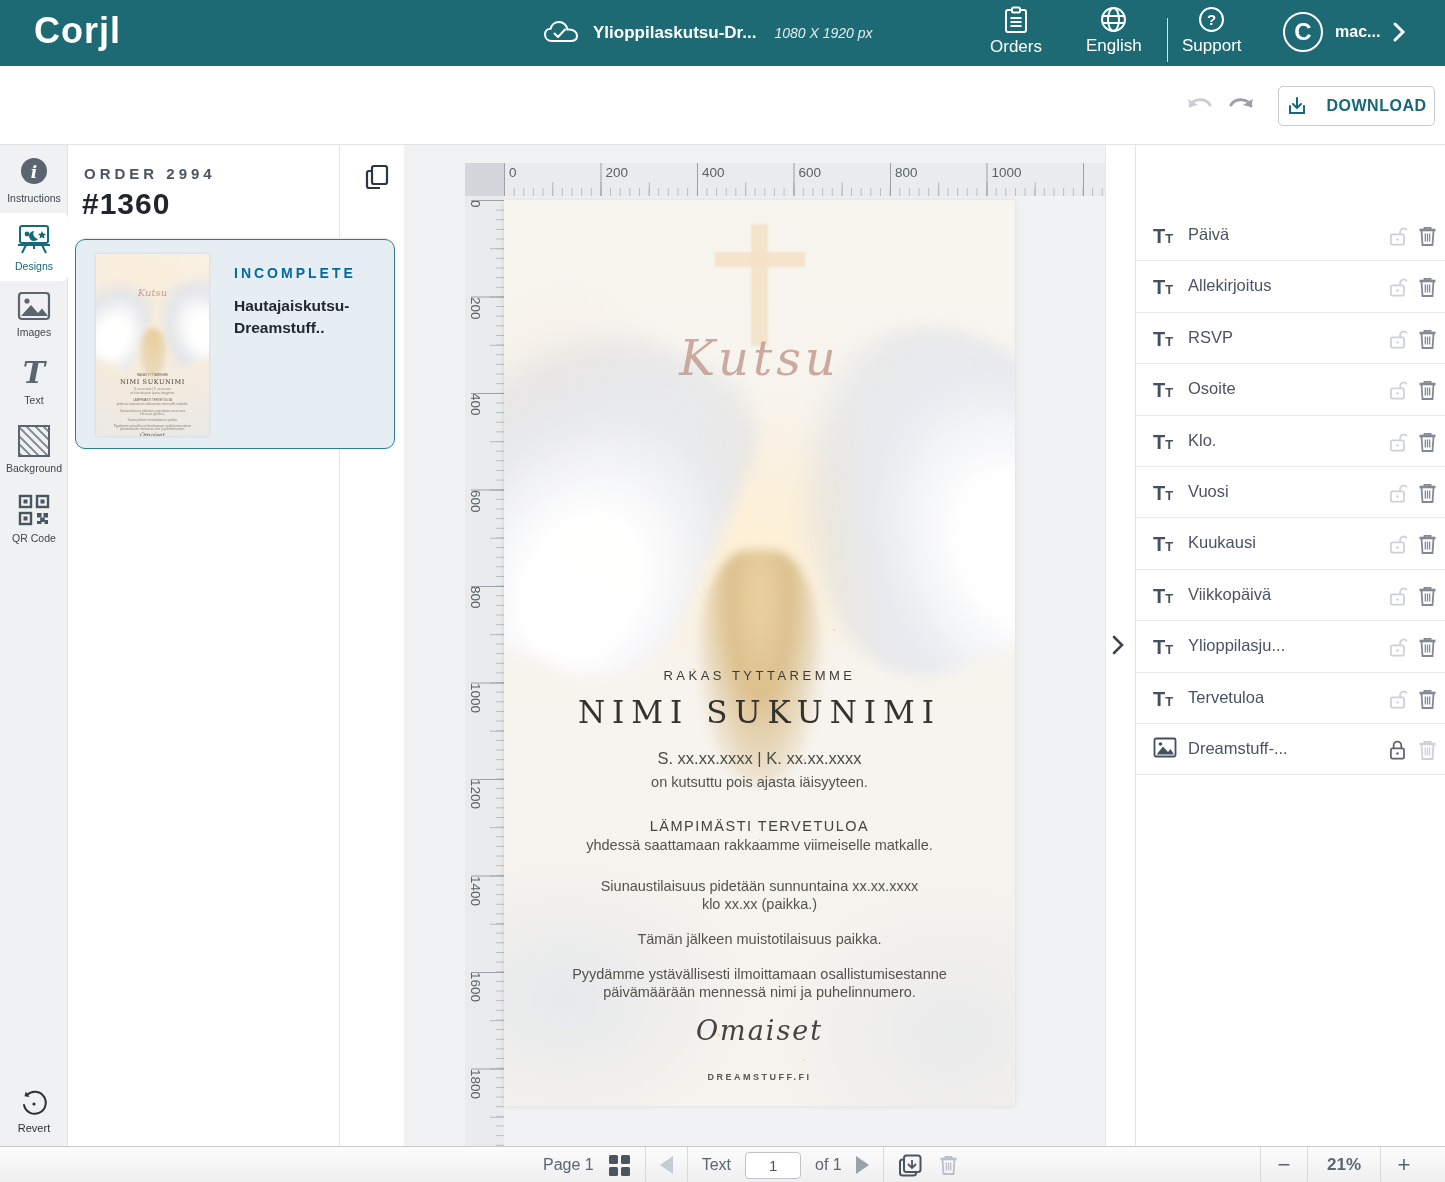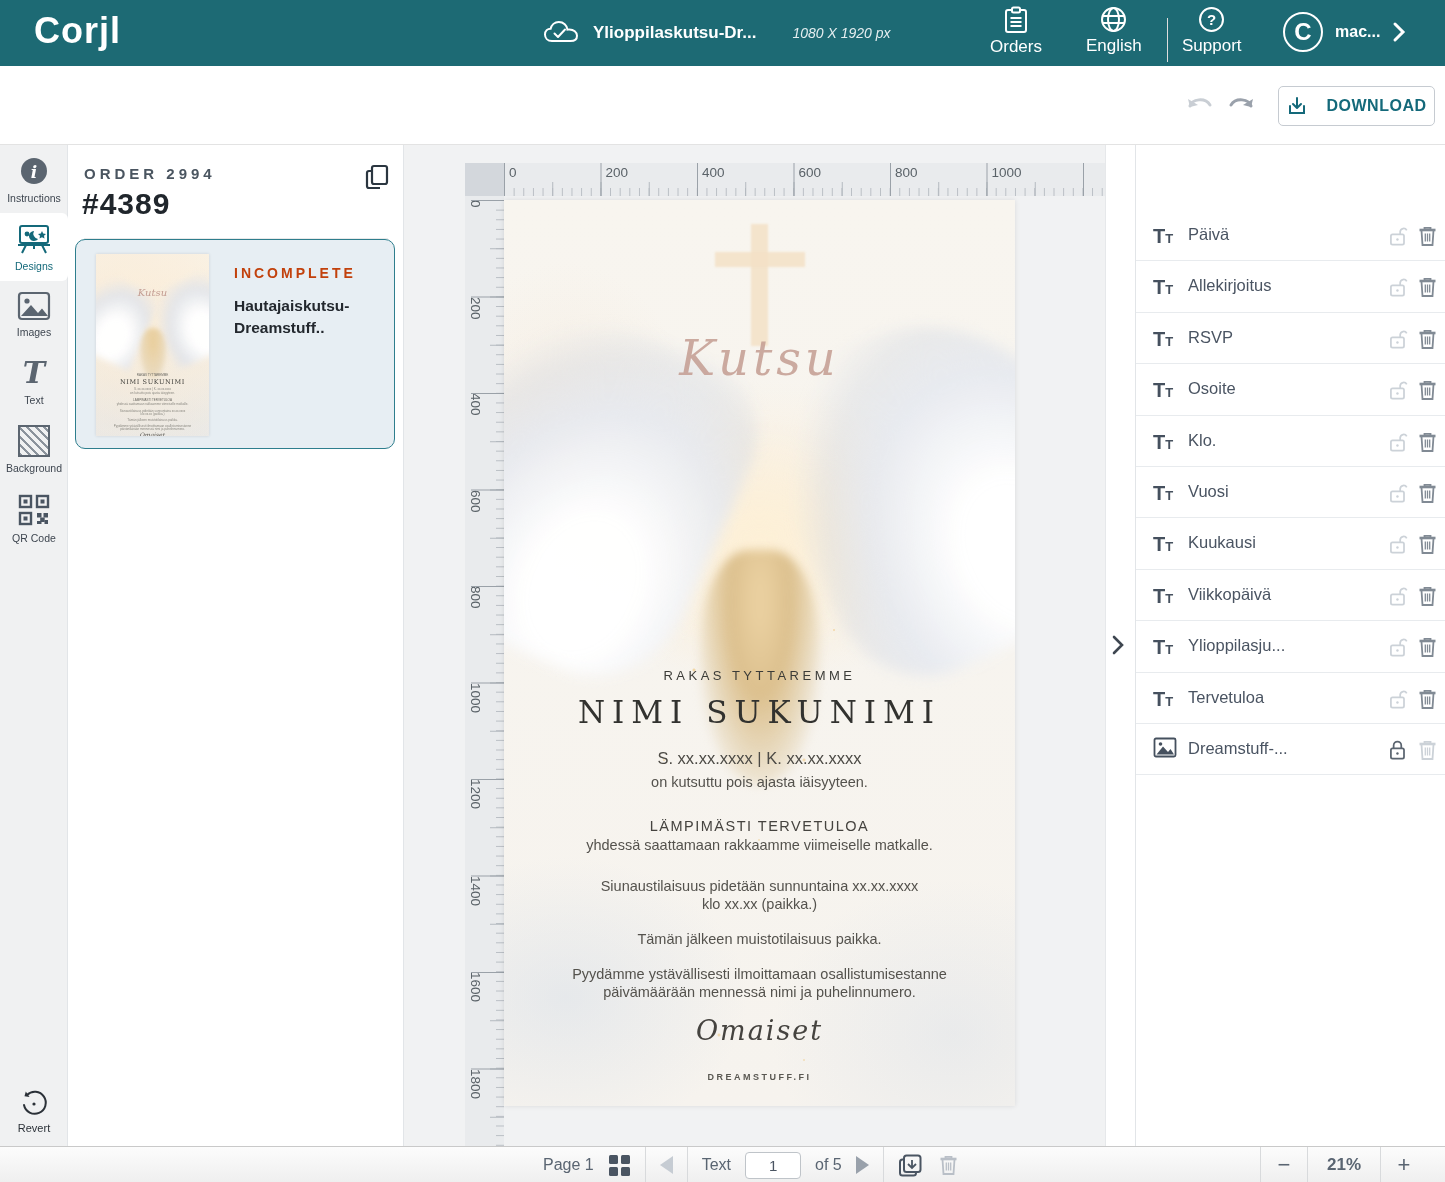--- a/index.html
+++ b/index.html
@@ -5,21 +5,21 @@
   * { margin:0; padding:0; box-sizing:border-box; }
   html,body { width:1445px; height:1182px; overflow:hidden; background:#fff;
     font-family:"Liberation Sans", sans-serif; }
   svg { display:block; }
 
   
   #header { position:absolute; left:0; top:0; width:1445px; height:66px; background:#1d6a74; color:#fff; }
   #brand { position:absolute; left:34px; top:10px; font-size:36px; font-weight:bold; letter-spacing:1px; }
   #doc-info { position:absolute; left:543px; top:0; height:66px; display:flex; align-items:center; gap:14px; }
   #doc-title { font-size:17px; font-weight:bold; }
-  #doc-size { font-size:14px; font-style:italic; color:#e4eef0; margin-left:22px; }
+  #doc-size { font-size:14px; font-style:italic; color:#e4eef0; margin-left:4px; }
   .hnav { position:absolute; top:6px; display:flex; flex-direction:column; align-items:center; gap:3px; cursor:pointer; }
   .hnav .lbl { font-size:17px; }
   #nav-orders { left:990px; } #nav-language { left:1086px; } #nav-support { left:1182px; }
   #user-chip { position:absolute; left:1283px; top:12px; display:flex; align-items:center; gap:12px; cursor:pointer; }
   #avatar { width:40px; height:40px; border-radius:50%; border:2px solid #fff; display:flex; align-items:center; justify-content:center; font-size:24px; font-weight:bold; }
   #user-name { font-size:16px; font-weight:bold; }
 
   
   #toolbar { position:absolute; left:0; top:66px; width:1445px; height:79px; background:#fff; border-bottom:1px solid #e3e3e3; }
   #tb-sep { position:absolute; left:1167px; top:18px; width:1px; height:44px; background:#ddd; }
@@ -32,29 +32,29 @@
   
   #rail { position:absolute; left:0; top:145px; width:68px; height:1001px; background:#f0f1f2; border-right:1px solid #e2e5e8; }
   .rail-item { width:68px; padding:10px 0 9px; display:flex; flex-direction:column; align-items:center; gap:5px;
     color:#3e4650; cursor:pointer; }
   .rail-item .rlbl { font-size:10.5px; }
   .rail-item.is-active { background:#fff; color:#14697a; border-radius:0 6px 6px 0; }
   #revert-btn { position:absolute; left:0; bottom:12px; width:68px; display:flex; flex-direction:column; align-items:center; gap:3px; color:#2b3138; cursor:pointer; }
   #revert-btn .rlbl { font-size:11px; }
 
   
-  #order-panel { position:absolute; left:68px; top:145px; width:336px; height:1001px; background:#fff; border-right:1px solid #e2e5e8; }
+  #order-panel { position:absolute; left:68px; top:145px; width:272px; height:1001px; background:#fff; border-right:1px solid #e2e5e8; }
   #order-label { position:absolute; left:16px; top:20px; font-size:15px; font-weight:600; letter-spacing:4px; color:#4a5560; }
   #order-number { position:absolute; left:14px; top:42px; font-size:30px; font-weight:bold; letter-spacing:1px; color:#20262c; }
   #copy-order { position:absolute; left:296px; top:18px; color:#2b3640; cursor:pointer; }
   #order-divider { position:absolute; left:16px; top:93px; width:304px; height:1px; background:#e9e9e9; }
   #design-card { position:absolute; left:7px; top:94px; width:320px; height:210px; background:#e7eef3;
     border:1.5px solid #2e7e8d; border-radius:10px; cursor:pointer; }
   #design-card .thumb { position:absolute; left:20px; top:14px; width:113px; height:182px; background:#faf7f2; overflow:hidden; box-shadow:0 0 3px rgba(0,0,0,.12); }
-  #card-status { position:absolute; left:158px; top:25px; font-size:14px; font-weight:bold; letter-spacing:3px; color:#c2410c; }
+  #card-status { position:absolute; left:158px; top:25px; font-size:14px; font-weight:bold; letter-spacing:3px; color:#0369a1; }
   .card-name { position:absolute; left:158px; font-size:15.5px; font-weight:bold; color:#23282e; }
   #card-name1 { top:57px; } #card-name2 { top:79px; }
 
   
   #canvas { position:absolute; left:404px; top:145px; width:701px; height:1001px; background:#f1f2f3; overflow:hidden; }
   #ruler-corner { position:absolute; left:61px; top:18px; width:39px; height:33px; background:#d3d7dc; }
   #h-ruler { position:absolute; left:100px; top:18px; width:601px; height:33px; background:#e9ebed; }
   #h-ruler::after { content:""; position:absolute; inset:0;
     background-image:
       linear-gradient(to right,#9aa1a8 0 1px,transparent 1px),
@@ -313,21 +313,21 @@
         <path d="M10.5 8 L5.5 7.2 L6.8 2.6 Z" fill="#2b3138" stroke="none"></path>
         <circle cx="15" cy="15" r="1.6" fill="#2b3138" stroke="none"></circle>
       </svg>
     </span>
     <span class="rlbl">Revert</span>
   </div>
 </div>
 
 <div id="order-panel">
   <div id="order-label">ORDER 2994</div>
-  <div id="order-number">#4389</div>
+  <div id="order-number">#1360</div>
   <div id="copy-order">
     <svg width="26" height="28" viewBox="0 0 26 28" fill="none" stroke="currentColor" stroke-width="2.2">
       <rect x="8" y="3" width="15" height="18" rx="2"></rect>
       <path d="M8 8 H5 a2 2 0 0 0 -2 2 v13 a2 2 0 0 0 2 2 h11"></path>
     </svg>
   </div>
   <div id="order-divider"></div>
 
   <div id="design-card">
     <div class="thumb">
@@ -667,21 +667,21 @@
           <rect x="13" y="1" width="9" height="9" rx="1.5"></rect>
         <rect x="1" y="13" width="9" height="9" rx="1.5"></rect>
           <rect x="13" y="13" width="9" height="9" rx="1.5"></rect>
       </svg>
     </span>
     <span class="vsep"></span>
     <span class="tri-left"></span>
     <span class="vsep"></span>
     <span class="bb-text">Text</span>
     <input id="page-input" value="1" style="">
-    <span class="bb-text">of 5</span>
+    <span class="bb-text">of 1</span>
     <span class="tri-right"></span>
     <span class="vsep"></span>
     <span class="bb-icon">
       <svg width="25" height="25" viewBox="0 0 25 25" fill="none" stroke="currentColor" stroke-width="2">
         <rect x="6" y="2.5" width="16.5" height="16.5" rx="2.5"></rect>
         <path d="M6 6.5 H4.5 A2.5 2.5 0 0 0 2 9 v11 a2.5 2.5 0 0 0 2.5 2.5 h11 a2.5 2.5 0 0 0 2.5 -2.5 V19"></path>
         <path d="M14 7 v8 M18 11 l-4 4 l-4 -4" stroke-width="1.8"></path>
       </svg>
     </span>
     <span class="bb-icon faded">

